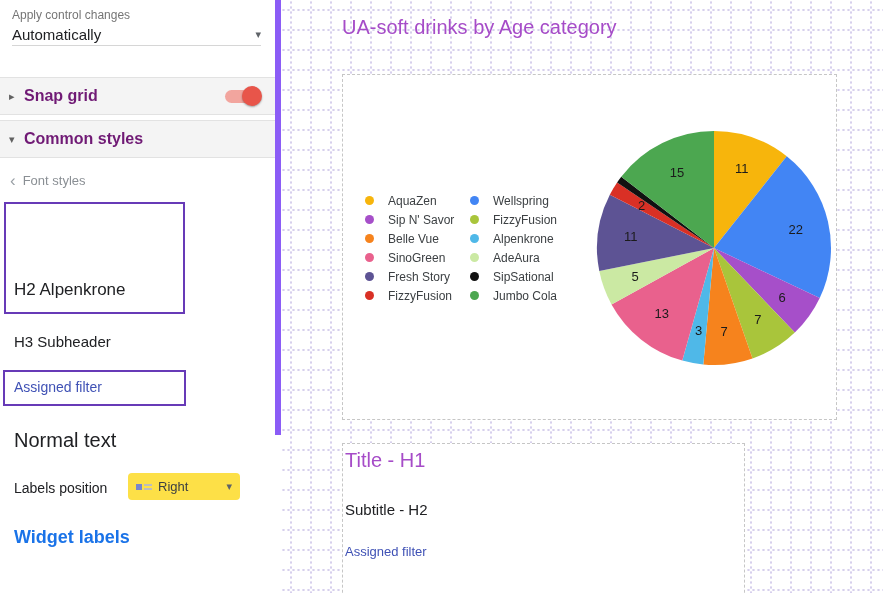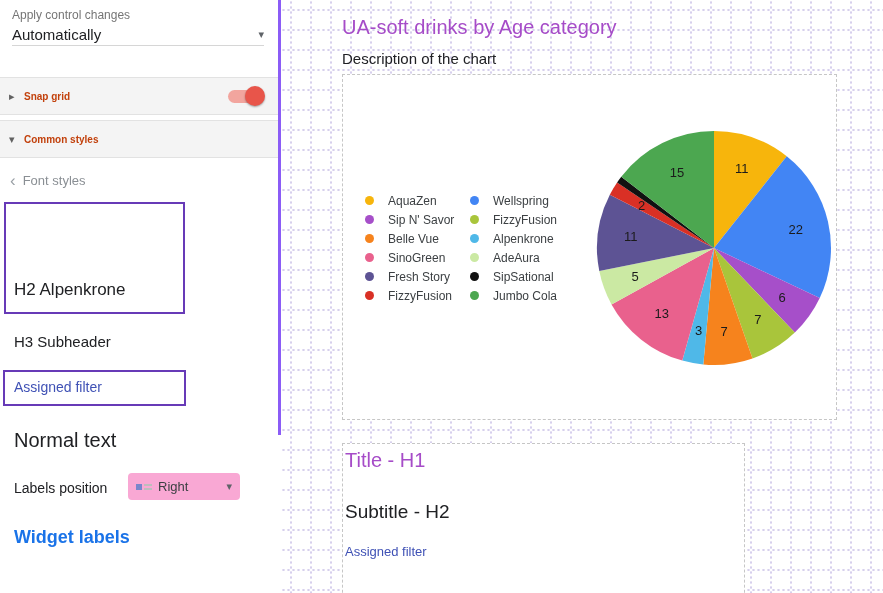--- a/index.html
+++ b/index.html
@@ -6,40 +6,40 @@
   html,body { background:#fff; }
   .app {
     position:relative; width:883px; height:593px; overflow:hidden;
     font-family:"Liberation Sans", sans-serif; background:#fff;
     color:#202124;
   }
 
   
   .sidebar {
     position:absolute; left:0; top:0; width:281px; height:435px;
-    background:#fff; border-right:3px solid #8b5cf6;
+    background:#fff; border-right:6px solid #8b5cf6;
   }
   .apply-label { position:absolute; top:8px; left:12px; font-size:12px; color:#757575; }
   .select-control {
     position:absolute; top:24px; left:12px; right:14px; height:22px;
     display:flex; align-items:center; justify-content:space-between;
     border-bottom:1px solid #d6d6d6; cursor:pointer;
   }
   .select-control .value { font-size:15px; color:#202124; }
   .caret { font-size:11px; color:#5f6368; line-height:1; }
 
   .section-row {
     position:absolute; left:0; right:0; height:38px;
     background:#f4f4f4; border-top:1px solid #e2e2e2; border-bottom:1px solid #e2e2e2;
     display:flex; align-items:center; padding:0 14px 0 9px; cursor:pointer;
   }
   .row-snap { top:77px; }
   .row-common { top:120px; }
   .tri { font-size:11px; color:#616161; width:15px; display:inline-block; }
-  .sec-label { font-size:10px; font-weight:bold; color:#c2410c; }
+  .sec-label { font-size:16px; font-weight:bold; color:#701a75; }
 
   .toggle {
     position:absolute; right:16px; top:12px; width:34px; height:13px;
     border-radius:7px; background:var(--toggle-track,#f2a59e); cursor:pointer;
   }
   .toggle .knob {
     position:absolute; right:-3px; top:-4px; width:20px; height:20px; border-radius:50%;
     background:var(--toggle-red,#e8554a); box-shadow:0 1px 2px rgba(0,0,0,.35);
   }
 
@@ -50,21 +50,21 @@
   .style-sample { position:absolute; left:14px; white-space:nowrap; cursor:pointer; }
   .s-h1 { top:205px; font-size:22px; color:var(--h1-sample,#8a82ab); }
   .s-h2 { top:280px; font-size:17px; color:#202124; }
   .s-h3 { top:333px; font-size:15px; color:#202124; }
   .s-filter { top:379px; font-size:14px; color:var(--filter-blue,#3f51b5); }
   .s-normal { top:429px; font-size:20px; color:#202124; }
 
   .labels-pos-label { position:absolute; top:480px; left:14px; font-size:14px; color:#202124; }
   .lp-dropdown {
     position:absolute; top:473px; left:128px; width:112px; height:27px;
-    background:#f9a8d4; border-radius:4px; display:flex; align-items:center;
+    background:#fde047; border-radius:4px; display:flex; align-items:center;
     padding:0 8px; cursor:pointer;
   }
   .lp-icon { width:16px; height:12px; position:relative; margin-right:6px; flex:none; }
   .lp-icon .sq { position:absolute; left:0; top:3px; width:6px; height:6px; background:#7986cb; }
   .lp-icon .l1 { position:absolute; left:8px; top:3px; width:8px; height:2px; background:#bdbdbd; }
   .lp-icon .l2 { position:absolute; left:8px; top:7px; width:8px; height:2px; background:#bdbdbd; }
   .lp-dropdown .value { font-size:13px; color:#3c4043; flex:1; }
 
   .widget-labels { position:absolute; top:527px; left:14px; font-size:18px; font-weight:bold; color:var(--link-blue,#1a73e8); }
 
@@ -96,21 +96,21 @@
   .legend-label { font-size:12px; color:#3c4043; white-space:nowrap;margin-left:8px; }
 
   .pie { position:absolute; left:251px; top:53px; width:240px; height:240px; }
   .pie-label { font-size:13px; font-family:"Liberation Sans", sans-serif; }
 
   .text-box {
     position:absolute; left:61px; top:443px; width:403px; height:170px;
     background:#fff; border:1px dashed #c6c6c6;
   }
   .tb-title { position:absolute; left:2px; top:5px; font-size:20px; color:var(--accent-purple,#a64cc8); }
-  .tb-subtitle { position:absolute; left:2px; top:57px; font-size:19px; color:#202124; }
+  .tb-subtitle { position:absolute; left:2px; top:57px; font-size:15px; color:#202124; }
   .tb-filter { position:absolute; left:2px; top:100px; font-size:13px; color:var(--filter-blue,#3f51b5); }
 </style>
 </head>
 <body>
 
 <div class="app">
 
   <aside class="sidebar">
 
     <div class="apply-label">Apply control changes</div>
@@ -156,21 +156,20 @@
 
     <div class="widget-labels">Widget labels</div>
 
     <div class="annotation-box ann-1"></div>
     <div class="annotation-box ann-2"></div>
   </aside>
 
   <main class="canvas">
 
     <div class="chart-title">UA-soft drinks by Age category</div>
-    <div class="chart-desc">Description of the chart</div>
 
     <div class="chart-box">
       <div class="legend">
           <div class="legend-col">
             <div class="legend-item">
               <span class="legend-dot" style="background: rgb(247, 181, 12);"></span>
               <span class="legend-label">AquaZen</span>
             </div>
             <div class="legend-item">
               <span class="legend-dot" style="background: rgb(166, 79, 201);"></span>

